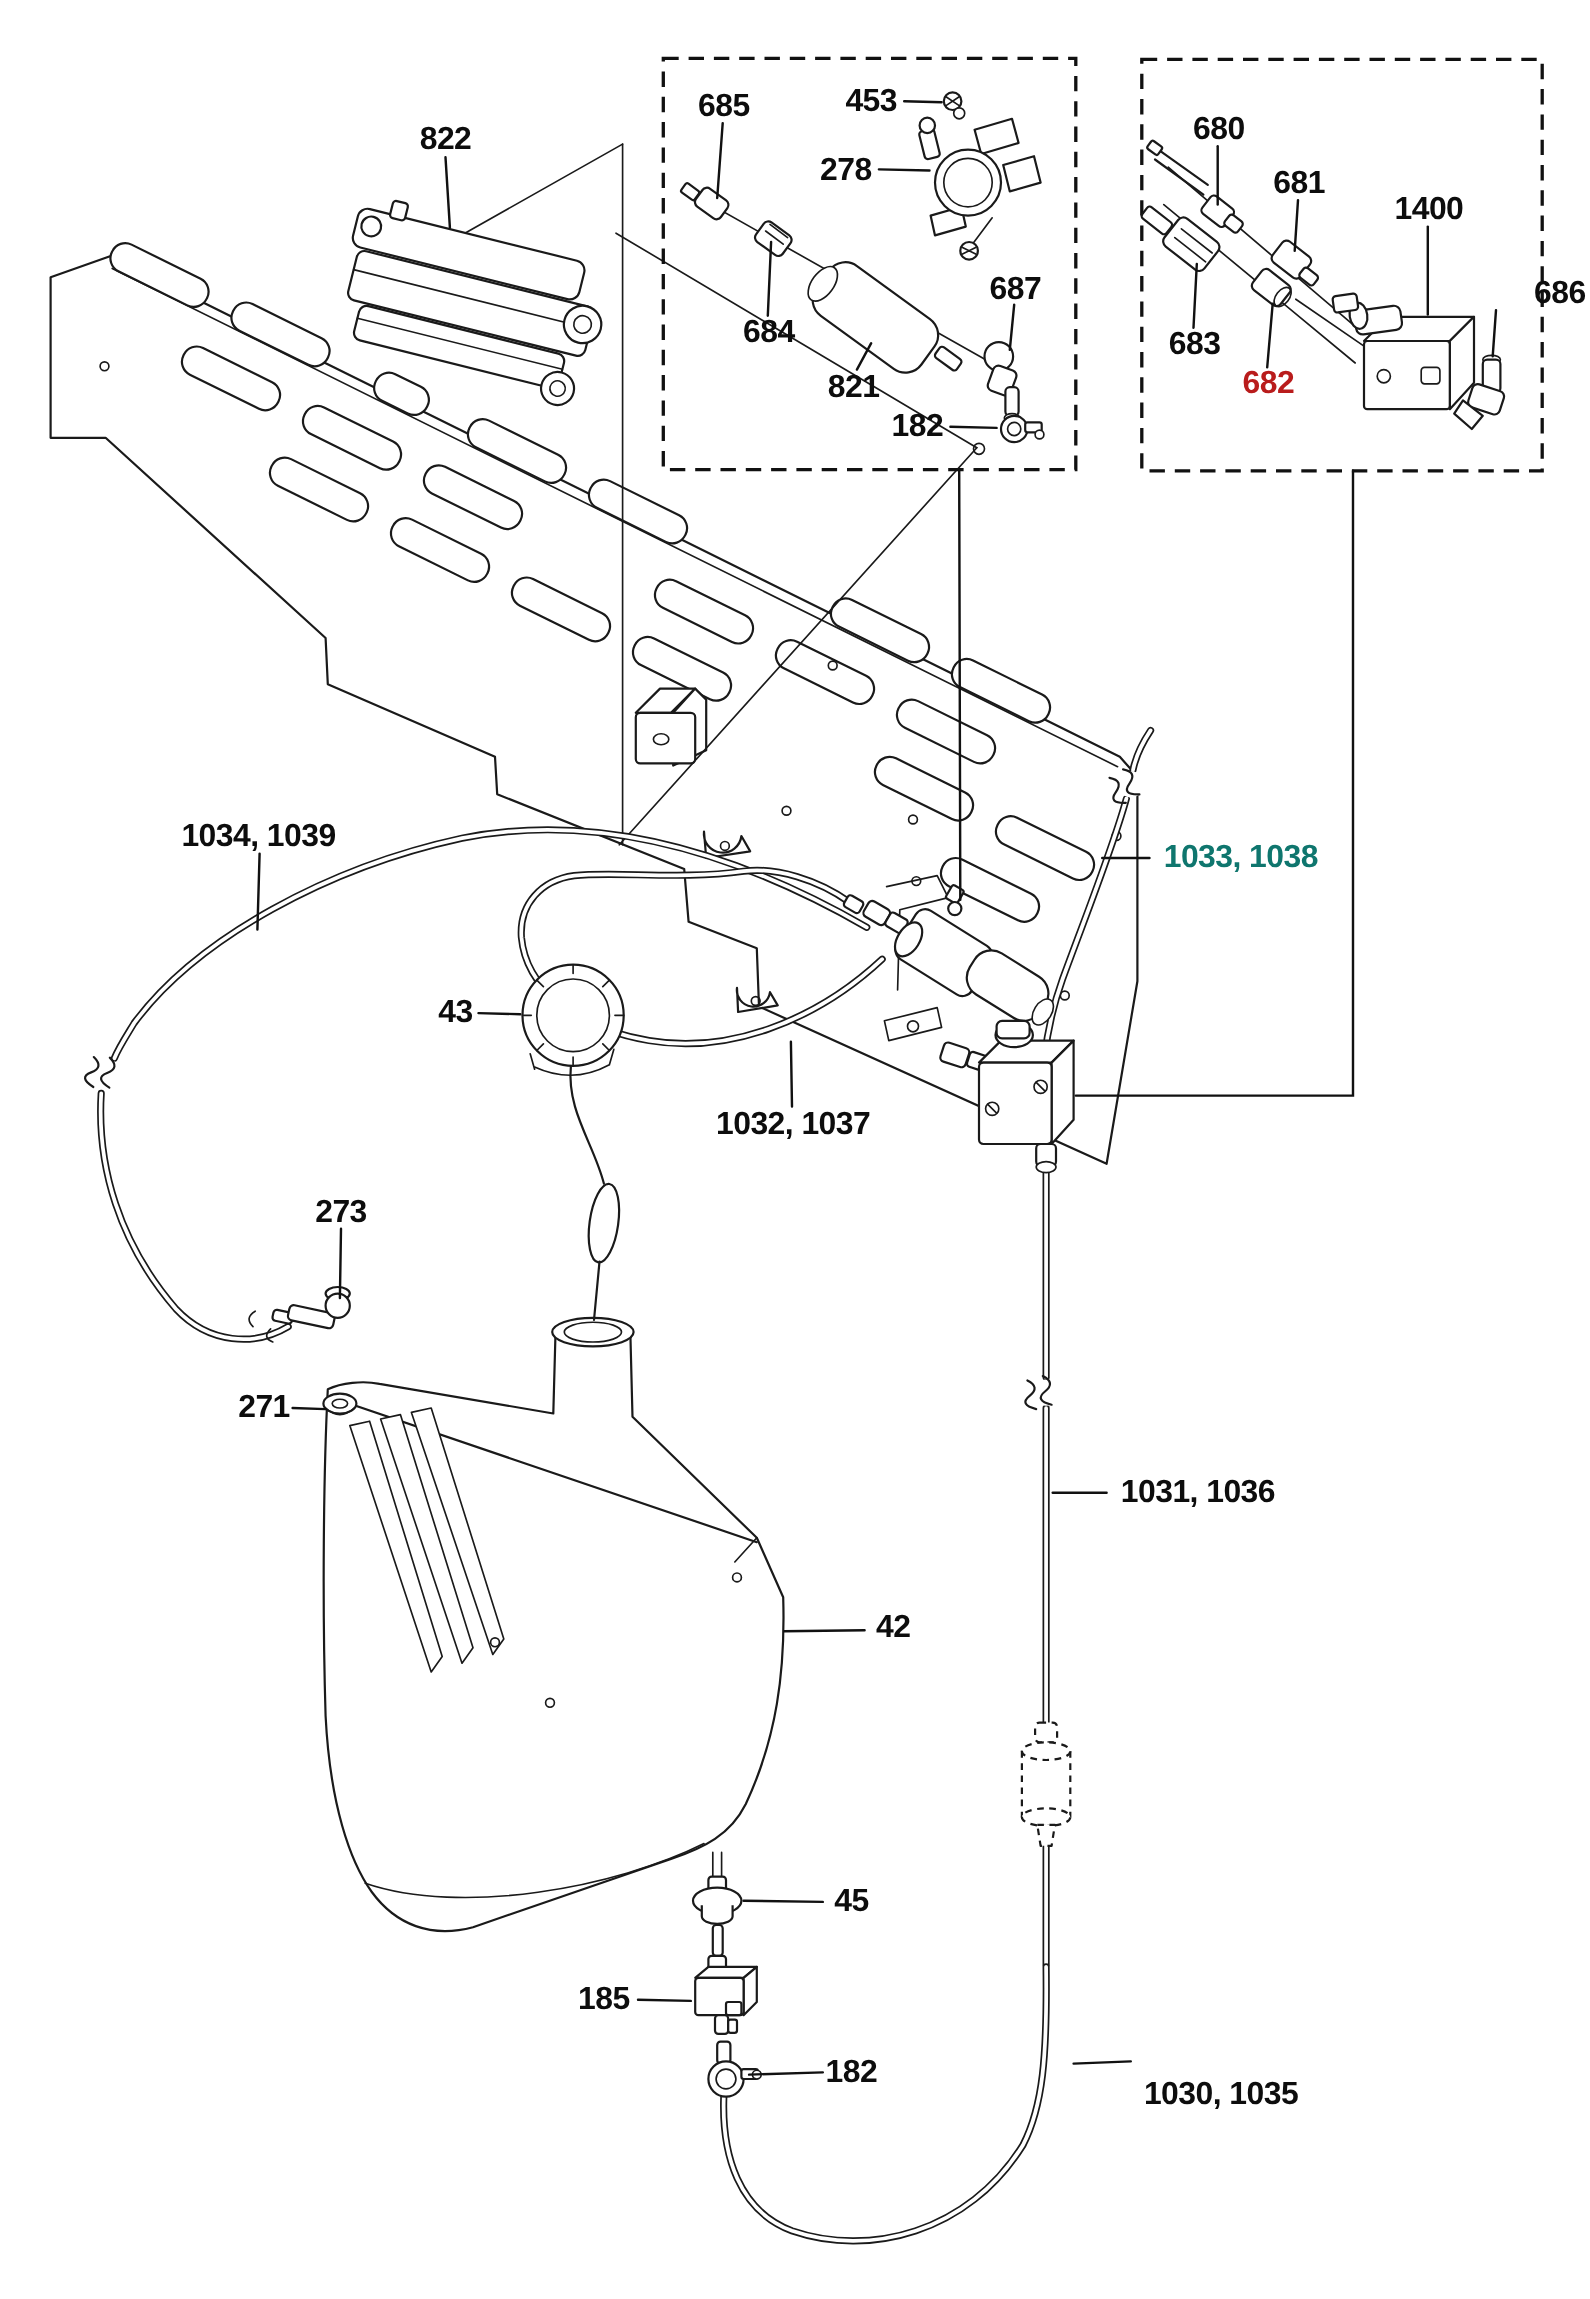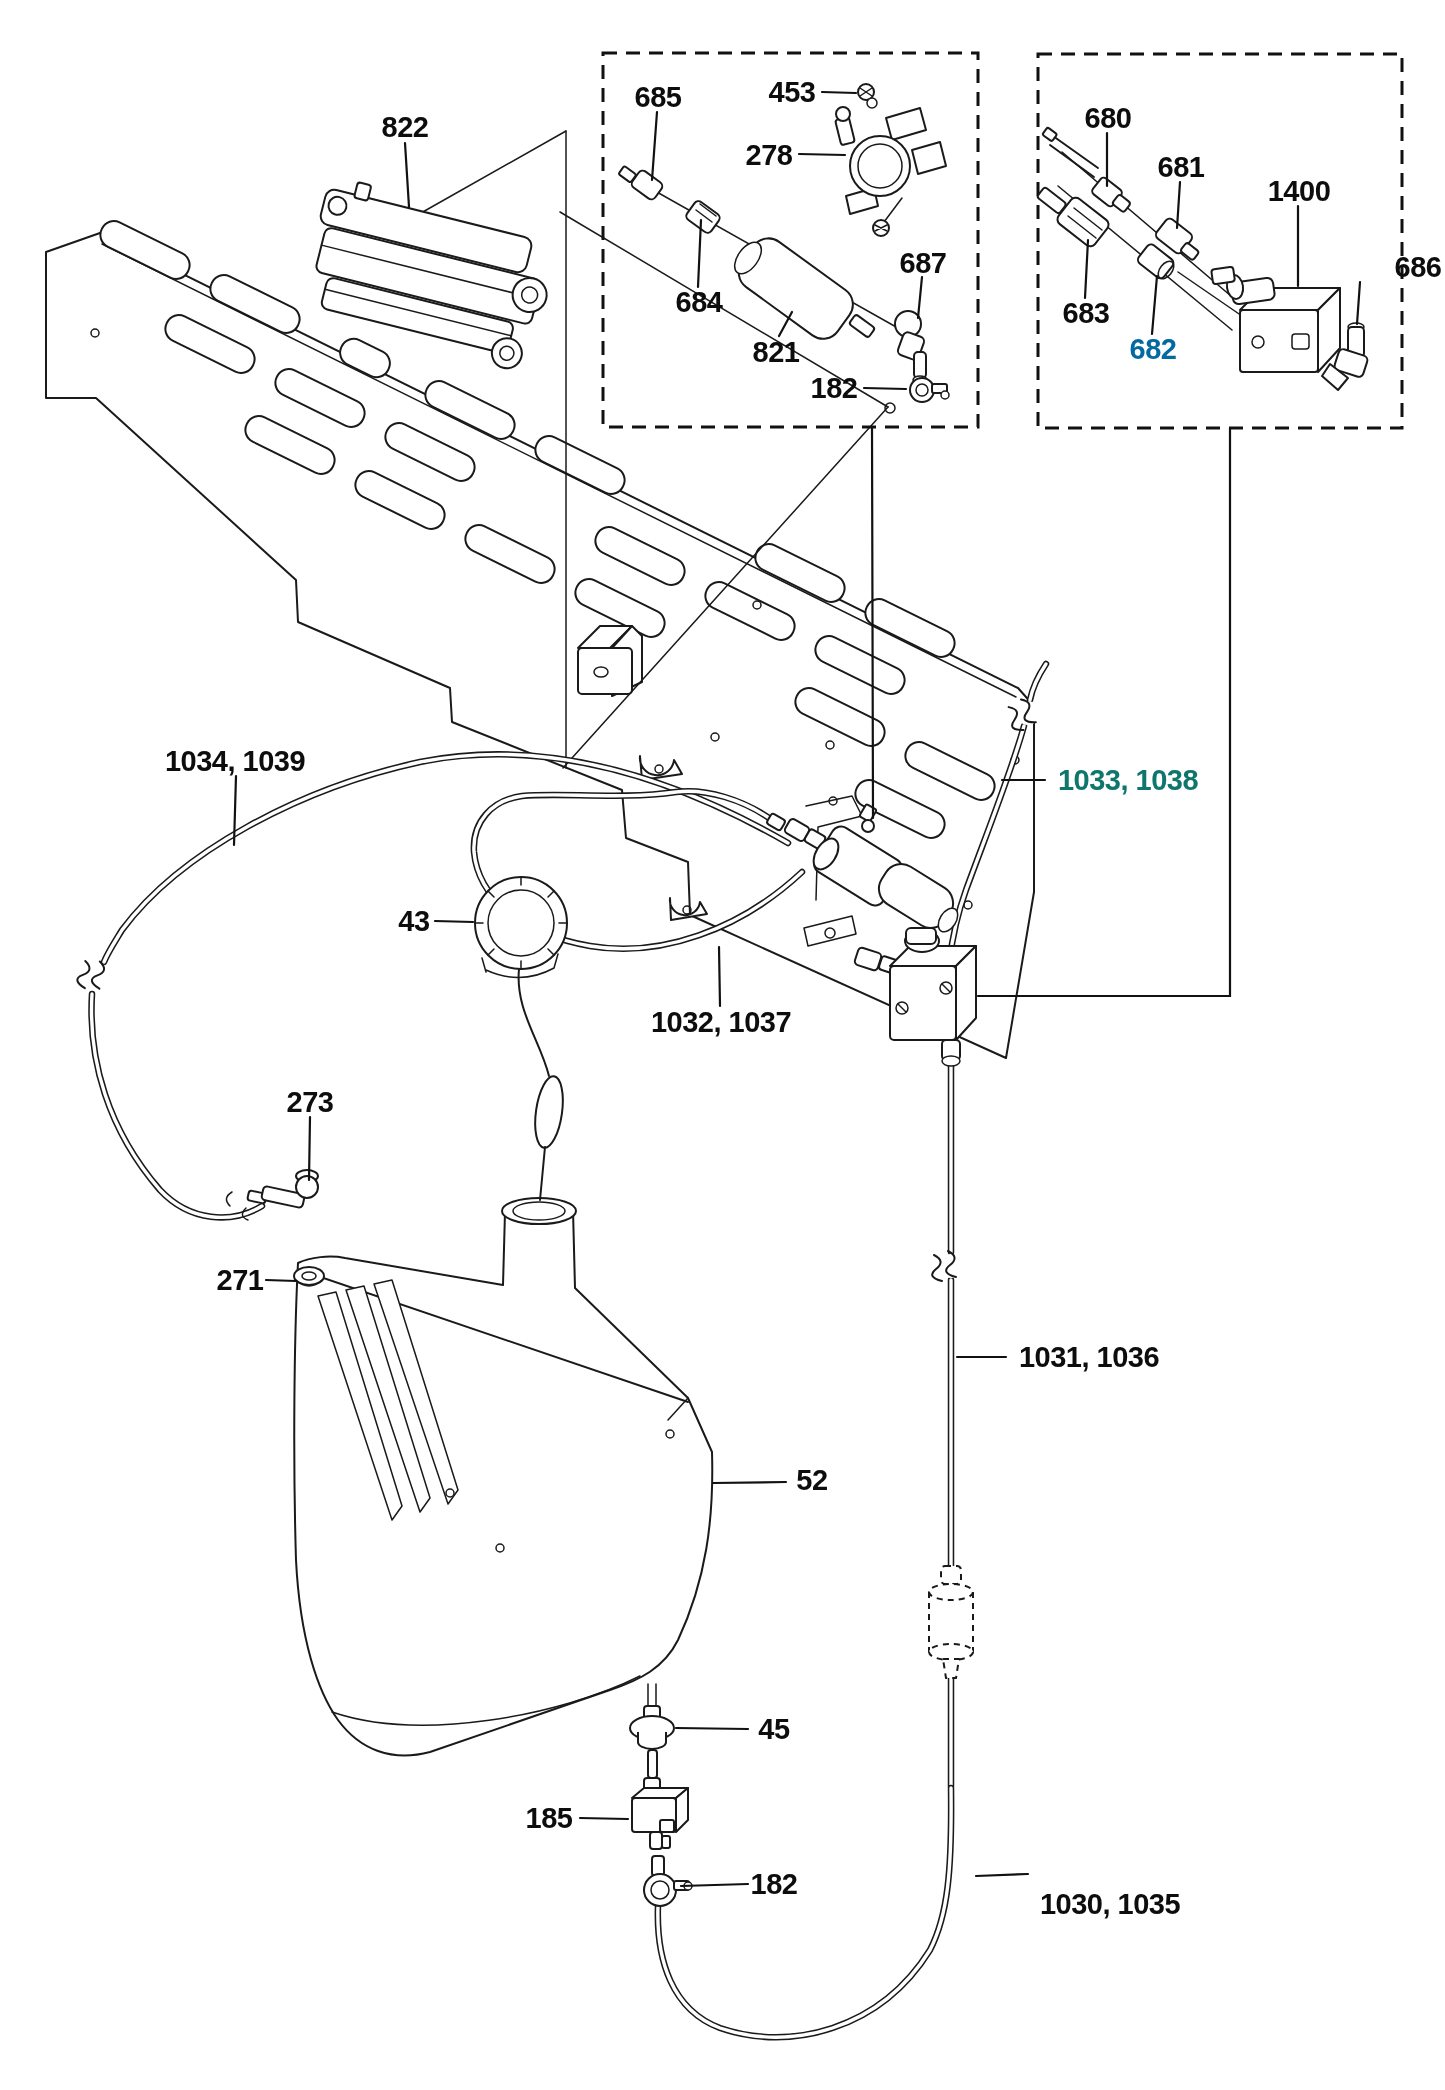--- a/index.html
+++ b/index.html
@@ -381,27 +381,27 @@
       <span class="part-label" style="left: 769px; top: 155px; color: rgb(13, 13, 13);">278</span>
       <span class="part-label" style="left: 699px; top: 302px; color: rgb(13, 13, 13);">684</span>
       <span class="part-label" style="left: 923px; top: 263px; color: rgb(13, 13, 13);">687</span>
       <span class="part-label" style="left: 776px; top: 352px; color: rgb(13, 13, 13);">821</span>
       <span class="part-label" style="left: 834px; top: 388px; color: rgb(13, 13, 13);">182</span>
       <span class="part-label" style="left: 1108px; top: 118px; color: rgb(13, 13, 13);">680</span>
       <span class="part-label" style="left: 1181px; top: 167px; color: rgb(13, 13, 13);">681</span>
       <span class="part-label" style="left: 1299px; top: 191px; color: rgb(13, 13, 13);">1400</span>
       <span class="part-label" style="left: 1382px; top: 267px; color: rgb(13, 13, 13); margin-left: 36px;">686</span>
       <span class="part-label" style="left: 1086px; top: 313px; color: rgb(13, 13, 13);">683</span>
-      <span class="part-label" style="left: 1153px; top: 349px; color: #0369a1;">682</span>
+      <span class="part-label" style="left: 1153px; top: 349px; color: #b91c1c;">682</span>
       <span class="part-label" style="left: 235px; top: 761px; color: rgb(13, 13, 13);">1034, 1039</span>
       <span class="part-label" style="left: 1128px; top: 780px; color: #0f766e;">1033, 1038</span>
       <span class="part-label" style="left: 414px; top: 921px; color: rgb(13, 13, 13);">43</span>
       <span class="part-label" style="left: 721px; top: 1022px; color: rgb(13, 13, 13);">1032, 1037</span>
       <span class="part-label" style="left: 310px; top: 1102px; color: rgb(13, 13, 13);">273</span>
       <span class="part-label" style="left: 240px; top: 1280px; color: rgb(13, 13, 13);">271</span>
-      <span class="part-label" style="left: 812px; top: 1480px; color: rgb(13, 13, 13);">52</span>
+      <span class="part-label" style="left: 812px; top: 1480px; color: rgb(13, 13, 13);">42</span>
       <span class="part-label" style="left: 1089px; top: 1357px; color: rgb(13, 13, 13);">1031, 1036</span>
       <span class="part-label" style="left: 774px; top: 1729px; color: rgb(13, 13, 13);">45</span>
       <span class="part-label" style="left: 549px; top: 1818px; color: rgb(13, 13, 13);">185</span>
       <span class="part-label" style="left: 774px; top: 1884px; color: rgb(13, 13, 13);">182</span>
       <span class="part-label" style="left: 1110px; top: 1873px; color: rgb(13, 13, 13); margin-top: 31px;">1030, 1035</span>
     </div>
 </div>
 
 </body></html>

